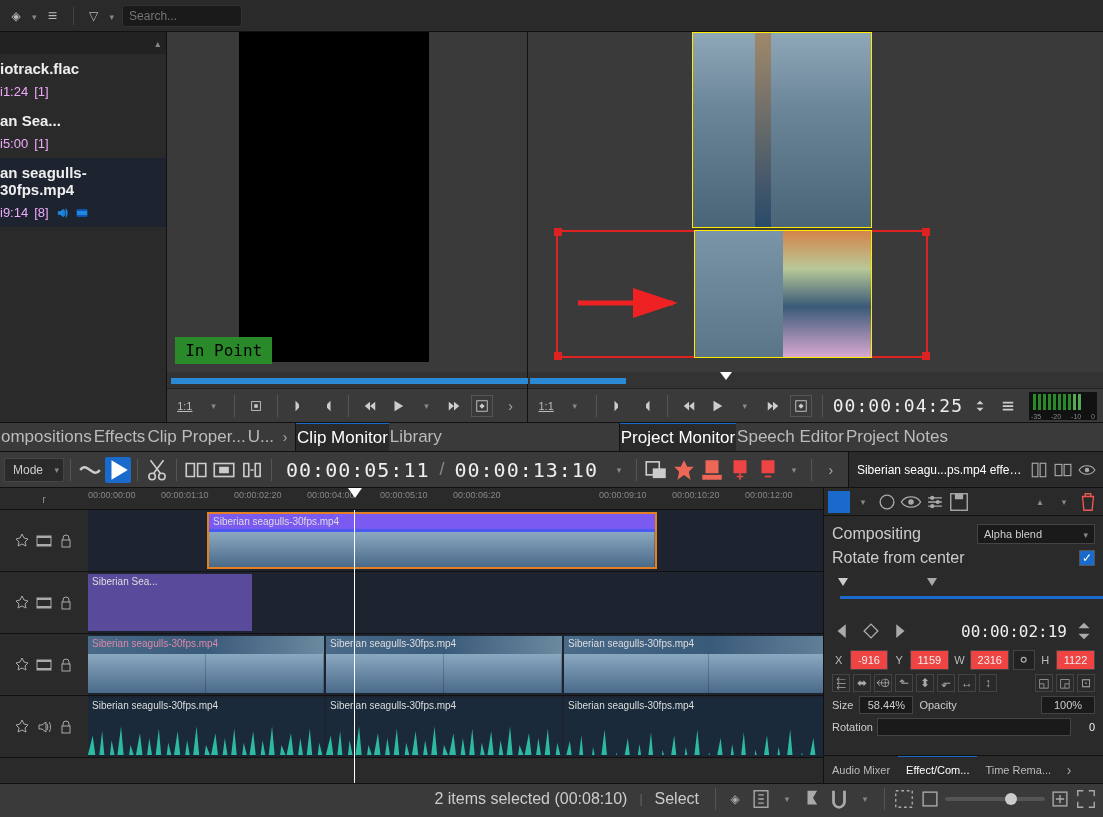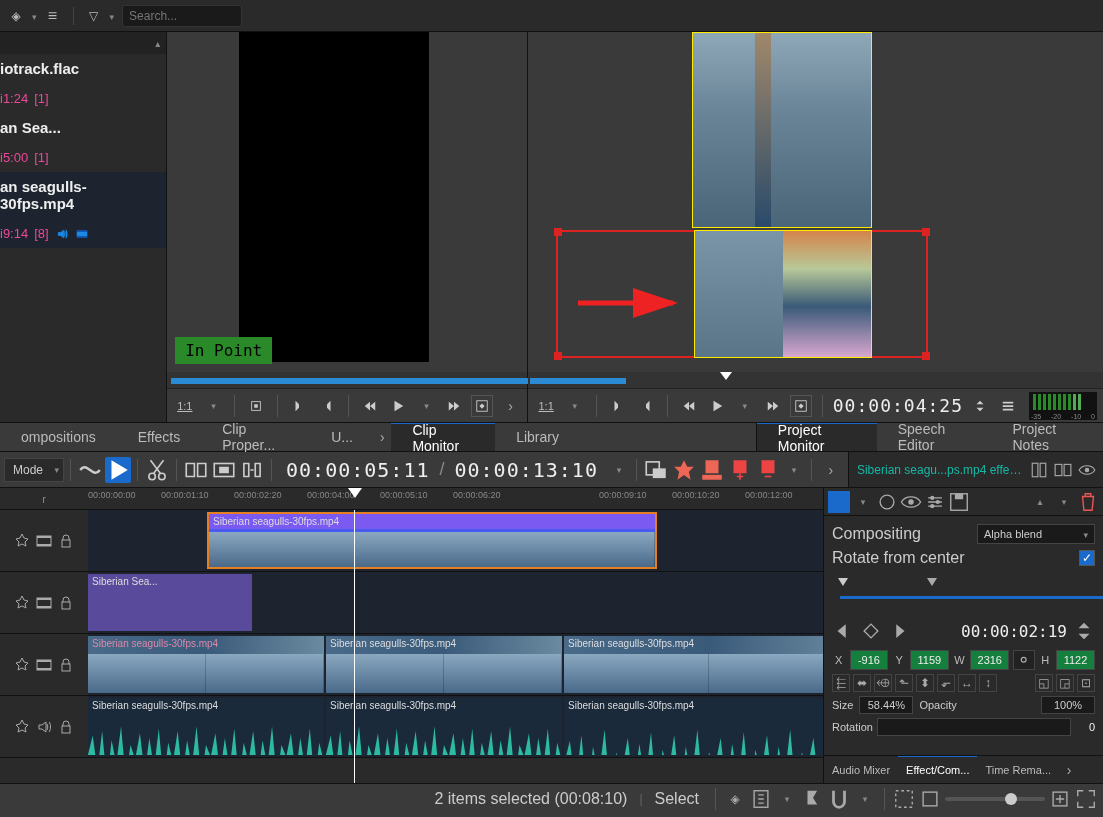--- a/index.html
+++ b/index.html
@@ -13,21 +13,21 @@
 .search-box input { background: transparent; border: none; outline: none; color: #aaa; width: 100%; font-size: 12px; }
 
 
 .upper { display: flex; height: 390px; }
 .bin-panel { width: 258px; background: #2a2a2a; border-right: 1px solid #111; position: relative; }
 .bin-collapse { height: 22px; display: flex; justify-content: flex-end; align-items: center; padding-right: 6px; background: #222; }
 .bin-list { padding: 0; }
 .bin-item { padding: 6px 8px 6px 0; border-bottom: 1px solid transparent; }
 .bin-item.sel { background: #1d2430; }
 .bin-item .name { font-size: 15px; font-weight: 600; color: #eee; }
-.bin-item .meta { font-size: 13px; color: #ec4899; margin-top: 14px; display: flex; align-items: center; gap: 6px; }
+.bin-item .meta { font-size: 13px; color: #f0abfc; margin-top: 7px; display: flex; align-items: center; gap: 6px; }
 .mini-icon { width: 14px; height: 12px; display: inline-block; }
 
 
 .monitors { flex: 1; display: flex; background: #3a3a3a; }
 .monitor { flex: 1; display: flex; flex-direction: column; position: relative; }
 .clip-monitor-view { flex: 1; background: #3a3a3a; position: relative; overflow: hidden; }
 .clip-black { position: absolute; left: 72px; top: 0; width: 190px; height: 330px; background: #000; }
 .in-point-badge { position: absolute; left: 8px; bottom: 8px; background: #2a8a2a; color: #000000; padding: 4px 10px; font-family: monospace; font-size: 16px; }
 
 .project-monitor-view { flex: 1; background: #3a3a3a; position: relative; overflow: hidden; }
@@ -49,21 +49,21 @@
 .mc-btn { width: 22px; height: 22px; display: inline-flex; align-items: center; justify-content: center; cursor: pointer; color: #ccc; }
 .mc-btn svg { width: 14px; height: 14px; }
 .mc-zoom { font-size: 11px; color: #bbb; padding: 2px 4px; text-decoration: underline; }
 .timecode { font-family: "Consolas", monospace; font-size: 18px; color: #eee; letter-spacing: 1px; }
 .audio-meter { width: 68px; height: 28px; background: #111; position: relative; margin-left: 4px; }
 .audio-meter .bar { position: absolute; top: 2px; bottom: 10px; width: 3px; background: #2a8a2a; }
 .audio-meter .labels { position: absolute; bottom: 0; left: 0; right: 0; display: flex; justify-content: space-between; font-size: 7px; color: #888; padding: 0 2px; }
 
 
 .tab-bar { height: 30px; background: #3a3a3a; display: flex; align-items: center; border-top: 1px solid #111; border-bottom: 1px solid #111; }
-.tab { padding: 0 21px; height: 100%; display: flex; align-items: center; color: #bbb; cursor: pointer; font-size: 14px; }
+.tab { padding: 0 1px; height: 100%; display: flex; align-items: center; color: #bbb; cursor: pointer; font-size: 17px; }
 .tab.active { background: #2a2a2a; color: #fff; border-top: 1px solid #1a6acb; }
 .tab-nav-btn { width: 20px; height: 100%; display: flex; align-items: center; justify-content: center; cursor: pointer; color: #aaa; }
 
 
 .timeline-toolbar { height: 36px; background: #3a3a3a; display: flex; align-items: center; gap: 2px; padding: 0 4px; border-bottom: 1px solid #111; }
 .tt-btn { width: 26px; height: 26px; display: inline-flex; align-items: center; justify-content: center; cursor: pointer; color: #ccc; border-radius: 2px; }
 .tt-btn.active { background: #1a6acb; color: #fff; }
 .tt-sep { width: 1px; height: 22px; background: #555; margin: 0 4px; }
 .tt-dropdown { height: 24px; background: #2a2a2a; border: 1px solid #444; padding: 0 20px 0 8px; display: flex; align-items: center; position: relative; font-size: 12px; }
 .tt-dropdown::after { content: "▾"; position: absolute; right: 4px; font-size: 9px; color: #888; }
@@ -92,42 +92,42 @@
 .waveform { position: absolute; left: 0; right: 0; bottom: 0; top: 14px; }
 .thumb-strip { position: absolute; left: 0; right: 0; bottom: 0; top: 18px; display: flex; }
 .thumb-strip .t { flex: 1; background: linear-gradient(180deg, #8aa8c0 0%, #4a6a8a 100%); border-right: 1px solid rgba(0,0,0,0.2); }
 
 .playhead { position: absolute; top: 0; bottom: 0; width: 1px; background: #fff; z-index: 50; }
 .playhead::before { content: ""; position: absolute; top: -22px; left: -6px; width: 0; height: 0; border-left: 7px solid transparent; border-right: 7px solid transparent; border-top: 10px solid #fff; }
 
 
 .effects-panel { width: 280px; background: #2a2a2a; border-left: 1px solid #111; display: flex; flex-direction: column; }
 .fx-header { height: 36px; display: flex; align-items: center; padding: 0 8px; gap: 6px; border-bottom: 1px solid #111; }
-.fx-header .title { flex: 1; font-size: 12px; color: #14b8a6; overflow: hidden; text-overflow: ellipsis; white-space: nowrap; }
+.fx-header .title { flex: 1; font-size: 12px; color: #ffffff; overflow: hidden; text-overflow: ellipsis; white-space: nowrap; }
 .fx-header .hbtn { width: 18px; height: 18px; display: inline-flex; align-items: center; justify-content: center; color: #aaa; cursor: pointer; }
 .fx-toolbar { height: 28px; display: flex; align-items: center; gap: 2px; padding: 0 4px; border-bottom: 1px solid #111; }
 .fx-toolbar .blue-sq { width: 22px; height: 22px; background: #1a6acb; }
 .fx-toolbar .fbtn { width: 22px; height: 22px; display: inline-flex; align-items: center; justify-content: center; color: #aaa; cursor: pointer; }
 .fx-toolbar .spacer { flex: 1; }
 .fx-body { flex: 1; padding: 6px 8px; overflow: auto; }
 .fx-row { display: flex; align-items: center; height: 24px; gap: 6px; }
 .fx-row .label { font-size: 16px; color: #ccc; }
 .fx-select { flex: 1; height: 20px; background: #1a1a1a; border: 1px solid #444; padding: 0 6px; display: flex; align-items: center; justify-content: space-between; font-size: 11px; }
 .fx-check { width: 16px; height: 16px; border: 1px solid #555; display: inline-flex; align-items: center; justify-content: center; }
 .fx-check.on { background: #1a6acb; color: #fff; }
 .fx-slider { height: 30px; position: relative; margin: 8px 0; }
 .fx-slider .track { position: absolute; left: 8px; right: 8px; top: 18px; height: 3px; background: #444; }
 .fx-slider .fill { position: absolute; left: 8px; top: 18px; height: 3px; background: #1a6acb; }
 .fx-slider .thumb { position: absolute; top: 0; width: 0; height: 0; border-left: 5px solid transparent; border-right: 5px solid transparent; border-top: 8px solid #ccc; }
 .fx-kf-row { display: flex; align-items: center; gap: 6px; height: 30px; }
 .fx-kf-btn { width: 22px; height: 22px; display: inline-flex; align-items: center; justify-content: center; color: #aaa; cursor: pointer; }
 .fx-kf-tc { flex: 1; text-align: right; font-family: monospace; font-size: 16px; color: #eee; }
 .fx-coords { display: flex; gap: 4px; align-items: center; margin: 4px 0; }
 .fx-coords .lbl { width: 14px; font-size: 11px; color: #bbb; text-align: center; }
-.fx-coords .val { width: 40px; height: 20px; background: #15803d; border: 1px solid #444; font-size: 11px; color: #eee; display: flex; align-items: center; justify-content: center; }
+.fx-coords .val { width: 40px; height: 20px; background: #ef4444; border: 1px solid #444; font-size: 11px; color: #eee; display: flex; align-items: center; justify-content: center; }
 .fx-coords .link { width: 22px; height: 20px; display: inline-flex; align-items: center; justify-content: center; color: #aaa; border: 1px solid #444; background: #222; }
 .fx-align-row { display: flex; gap: 3px; margin: 4px 0; }
 .fx-align-row .abtn { width: 18px; height: 18px; border: 1px solid #444; display: inline-flex; align-items: center; justify-content: center; color: #aaa; cursor: pointer; }
 .fx-size-row { display: flex; align-items: center; gap: 6px; margin: 4px 0; text-align: right; }
 .fx-size-row .lbl { font-size: 11px; color: #ccc; }
 .fx-size-row .val { width: 54px; height: 18px; background: #1a1a1a; border: 1px solid #444; font-size: 11px; display: flex; align-items: center; justify-content: center; }
 .fx-rotation { display: flex; align-items: center; margin: 4px 0; }
 .fx-rotation .lbl { font-size: 11px; color: #ccc; }
 .fx-rotation .bar { flex: 1; height: 18px; background: #1a1a1a; border: 1px solid #444; margin: 0 4px; }
 .fx-rotation .val { font-size: 11px; color: #eee; width: 20px; text-align: right; }

